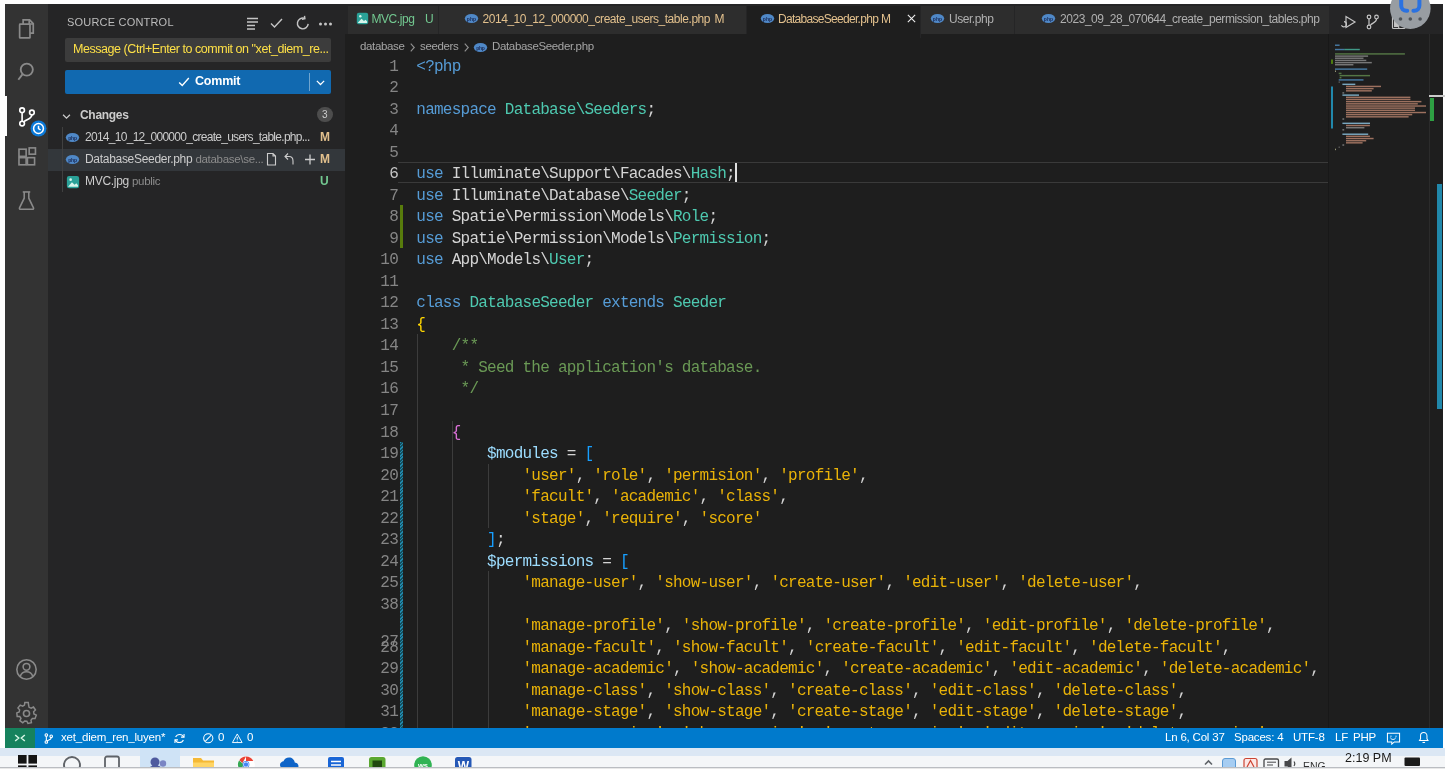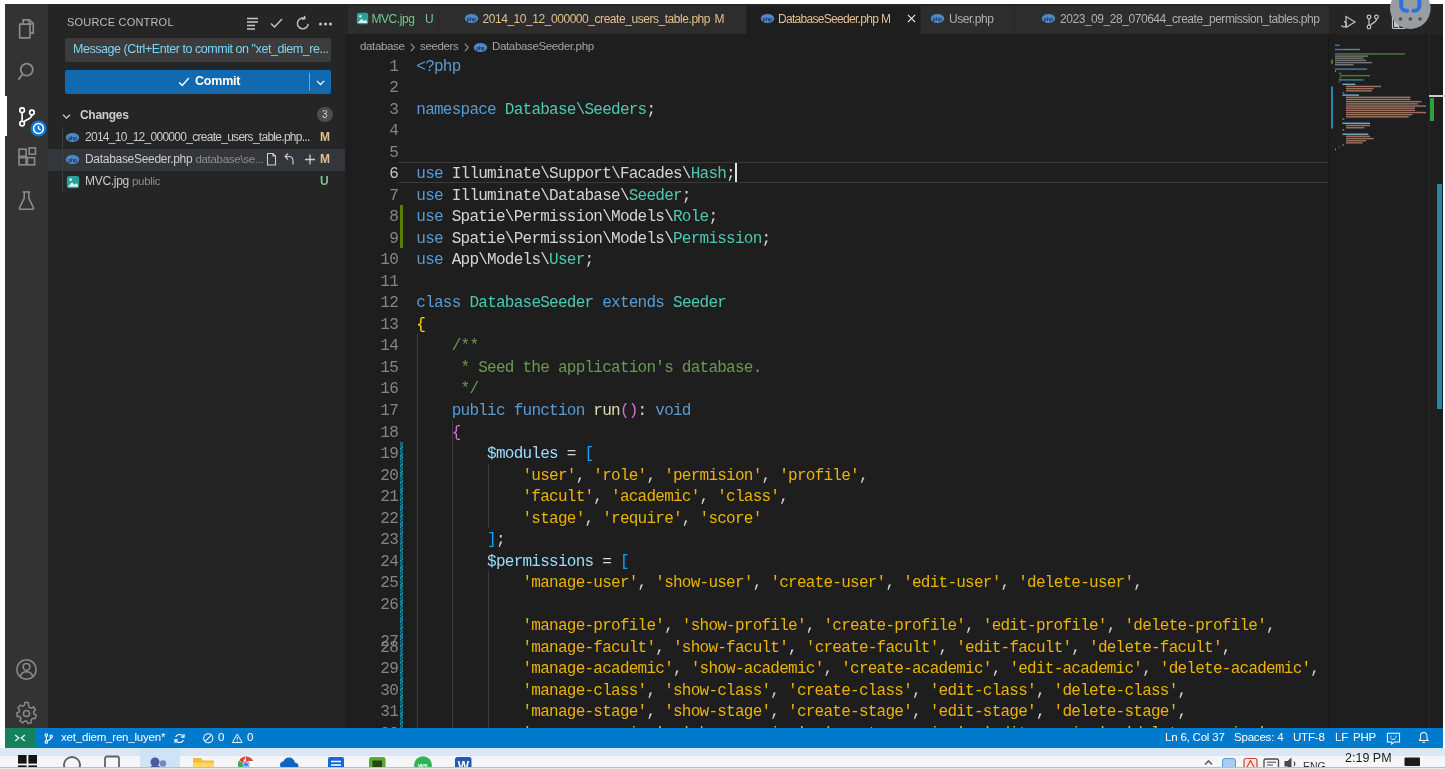--- a/index.html
+++ b/index.html
@@ -95,21 +95,21 @@
   <div class="abs" style="left:19px;top:12px;font-size:11px;color:#bcbcbc;letter-spacing:0.2px">SOURCE CONTROL</div>
   <svg class="abs" style="left:198px;top:11px" width="90" height="17" viewBox="0 0 90 17" fill="none" stroke="#c5c5c5" stroke-width="1.2">
     <path d="M1 3.5 L12 3.5 M1 7 L12 7 M1 10.5 L9 10.5 M1 14 L9 14" stroke-width="1.5"></path>
     <path d="M25 8.5 L28.5 12 L36 4" stroke-width="1.4"></path>
     <path d="M58.2 3.2 A 5.4 5.4 0 1 0 62.2 8.9" stroke-width="1.4"></path>
     <path d="M58.5 0.8 L58.9 3.8 L55.9 4.4" stroke-width="1.4"></path>
     <circle cx="74.5" cy="9" r="1.5" fill="#c5c5c5" stroke="none"></circle>
       <circle cx="79.5" cy="9" r="1.5" fill="#c5c5c5" stroke="none"></circle>
       <circle cx="84.5" cy="9" r="1.5" fill="#c5c5c5" stroke="none"></circle>
   </svg>
-  <div class="abs" style="left:17px;top:34px;width:266px;height:23.5px;background:#3c3c3c;border-radius:2px;color:#7dd3fc;font-size:12.5px;letter-spacing:-0.45px;line-height:23.5px;padding-left:8px;white-space:nowrap;overflow:hidden">Message (Ctrl+Enter to commit on "xet_diem_re...</div>
+  <div class="abs" style="left:17px;top:34px;width:266px;height:23.5px;background:#3c3c3c;border-radius:2px;color:#fde047;font-size:12.5px;letter-spacing:-0.45px;line-height:23.5px;padding-left:8px;white-space:nowrap;overflow:hidden">Message (Ctrl+Enter to commit on "xet_diem_re...</div>
   <div class="abs" style="left:17px;top:65.5px;width:266px;height:24px;background:#1169b0;border-radius:2px;color:#ffffff">
     <svg style="position:absolute;left:112px;top:5px" width="14" height="14" viewBox="0 0 16 16" fill="none" stroke="#fff" stroke-width="1.6">
         <path d="M2.5 8.5 L6 12 L13.5 3.5"></path>
       </svg>
     <span style="position:absolute;left:130px;top:4.5px;font-size:12.5px;letter-spacing:-0.2px;font-weight:700">Commit</span>
     <div style="position:absolute;right:21px;top:3px;width:1px;height:18px;background:#ffffff66"></div>
     <svg style="position:absolute;right:4.5px;top:6px" width="13" height="13" viewBox="0 0 16 16" fill="none" stroke="#fff" stroke-width="1.5">
         <path d="M3.5 6 L8 10.5 L12.5 6"></path>
       </svg>
   </div>
@@ -234,40 +234,39 @@
 <div class="ln" style="top:345.95px">16</div>
 <div class="ln" style="top:367.48px">17</div>
 <div class="ln" style="top:389.01px">18</div>
 <div class="ln" style="top:410.54px">19</div>
 <div class="ln" style="top:432.07px">20</div>
 <div class="ln" style="top:453.60px">21</div>
 <div class="ln" style="top:475.13px">22</div>
 <div class="ln" style="top:496.66px">23</div>
 <div class="ln" style="top:518.19px">24</div>
 <div class="ln" style="top:539.72px">25</div>
-<div class="ln" style="top:561.25px">26</div>
+<div class="ln" style="top:561.25px">38</div>
 <div class="ln" style="top:598px">27</div>
 <div class="ln" style="top:604.31px">28</div>
 <div class="ln" style="top:625.84px">29</div>
 <div class="ln" style="top:647.37px">30</div>
 <div class="ln" style="top:668.90px">31</div>
 <div class="ln" style="top:690.43px">32</div>
     <div class="cl" style="top:23.00px"><i class="k">&lt;?php</i></div>
 <div class="cl" style="top:66.06px"><i class="k">namespace</i><i class="w"> </i><i class="t">Database\Seeders</i><i class="w">;</i></div>
 <div class="cl" style="top:130.65px"><i class="k">use</i><i class="w"> Illuminate\Support\Facades\</i><i class="t">Hash</i><i class="w">;</i></div>
 <div class="cl" style="top:152.18px"><i class="k">use</i><i class="w"> Illuminate\Database\</i><i class="t">Seeder</i><i class="w">;</i></div>
 <div class="cl" style="top:173.71px"><i class="k">use</i><i class="w"> Spatie\Permission\Models\</i><i class="t">Role</i><i class="w">;</i></div>
 <div class="cl" style="top:195.24px"><i class="k">use</i><i class="w"> Spatie\Permission\Models\</i><i class="t">Permission</i><i class="w">;</i></div>
 <div class="cl" style="top:216.77px"><i class="k">use</i><i class="w"> App\Models\</i><i class="t">User</i><i class="w">;</i></div>
 <div class="cl" style="top:259.83px"><i class="k">class</i><i class="w"> </i><i class="t">DatabaseSeeder</i><i class="w"> </i><i class="k">extends</i><i class="w"> </i><i class="t">Seeder</i></div>
 <div class="cl" style="top:281.36px"><i class="b1">{</i></div>
 <div class="cl" style="top:302.89px"><i class="c">    /**</i></div>
 <div class="cl" style="top:324.42px"><i class="c">     * Seed the application's database.</i></div>
 <div class="cl" style="top:345.95px"><i class="c">     */</i></div>
-<div class="cl" style="top:367.48px"><i class="k">    public</i><i class="w"> </i><i class="k">function</i><i class="w"> </i><i class="f">run</i><i class="b2">()</i><i class="w">: </i><i class="k">void</i></div>
 <div class="cl" style="top:389.01px"><i class="w">    </i><i class="b2">{</i></div>
 <div class="cl" style="top:410.54px"><i class="w">        </i><i class="v">$modules</i><i class="w"> = </i><i class="b3">[</i></div>
 <div class="cl" style="top:432.07px"><i class="w">            </i><i class="s">'user'</i><i class="w">, </i><i class="s">'role'</i><i class="w">, </i><i class="s">'permision'</i><i class="w">, </i><i class="s">'profile'</i><i class="w">,</i></div>
 <div class="cl" style="top:453.60px"><i class="w">            </i><i class="s">'facult'</i><i class="w">, </i><i class="s">'academic'</i><i class="w">, </i><i class="s">'class'</i><i class="w">,</i></div>
 <div class="cl" style="top:475.13px"><i class="w">            </i><i class="s">'stage'</i><i class="w">, </i><i class="s">'require'</i><i class="w">, </i><i class="s">'score'</i></div>
 <div class="cl" style="top:496.66px"><i class="w">        </i><i class="b3">]</i><i class="w">;</i></div>
 <div class="cl" style="top:518.19px"><i class="w">        </i><i class="v">$permissions</i><i class="w"> = </i><i class="b3">[</i></div>
 <div class="cl" style="top:539.72px"><i class="w">            </i><i class="s">'manage-user'</i><i class="w">, </i><i class="s">'show-user'</i><i class="w">, </i><i class="s">'create-user'</i><i class="w">, </i><i class="s">'edit-user'</i><i class="w">, </i><i class="s">'delete-user'</i><i class="w">,</i></div>
 <div class="cl" style="top:582.78px"><i class="w">            </i><i class="s">'manage-profile'</i><i class="w">, </i><i class="s">'show-profile'</i><i class="w">, </i><i class="s">'create-profile'</i><i class="w">, </i><i class="s">'edit-profile'</i><i class="w">, </i><i class="s">'delete-profile'</i><i class="w">,</i></div>
 <div class="cl" style="top:604.31px"><i class="w">            </i><i class="s">'manage-facult'</i><i class="w">, </i><i class="s">'show-facult'</i><i class="w">, </i><i class="s">'create-facult'</i><i class="w">, </i><i class="s">'edit-facult'</i><i class="w">, </i><i class="s">'delete-facult'</i><i class="w">,</i></div>

